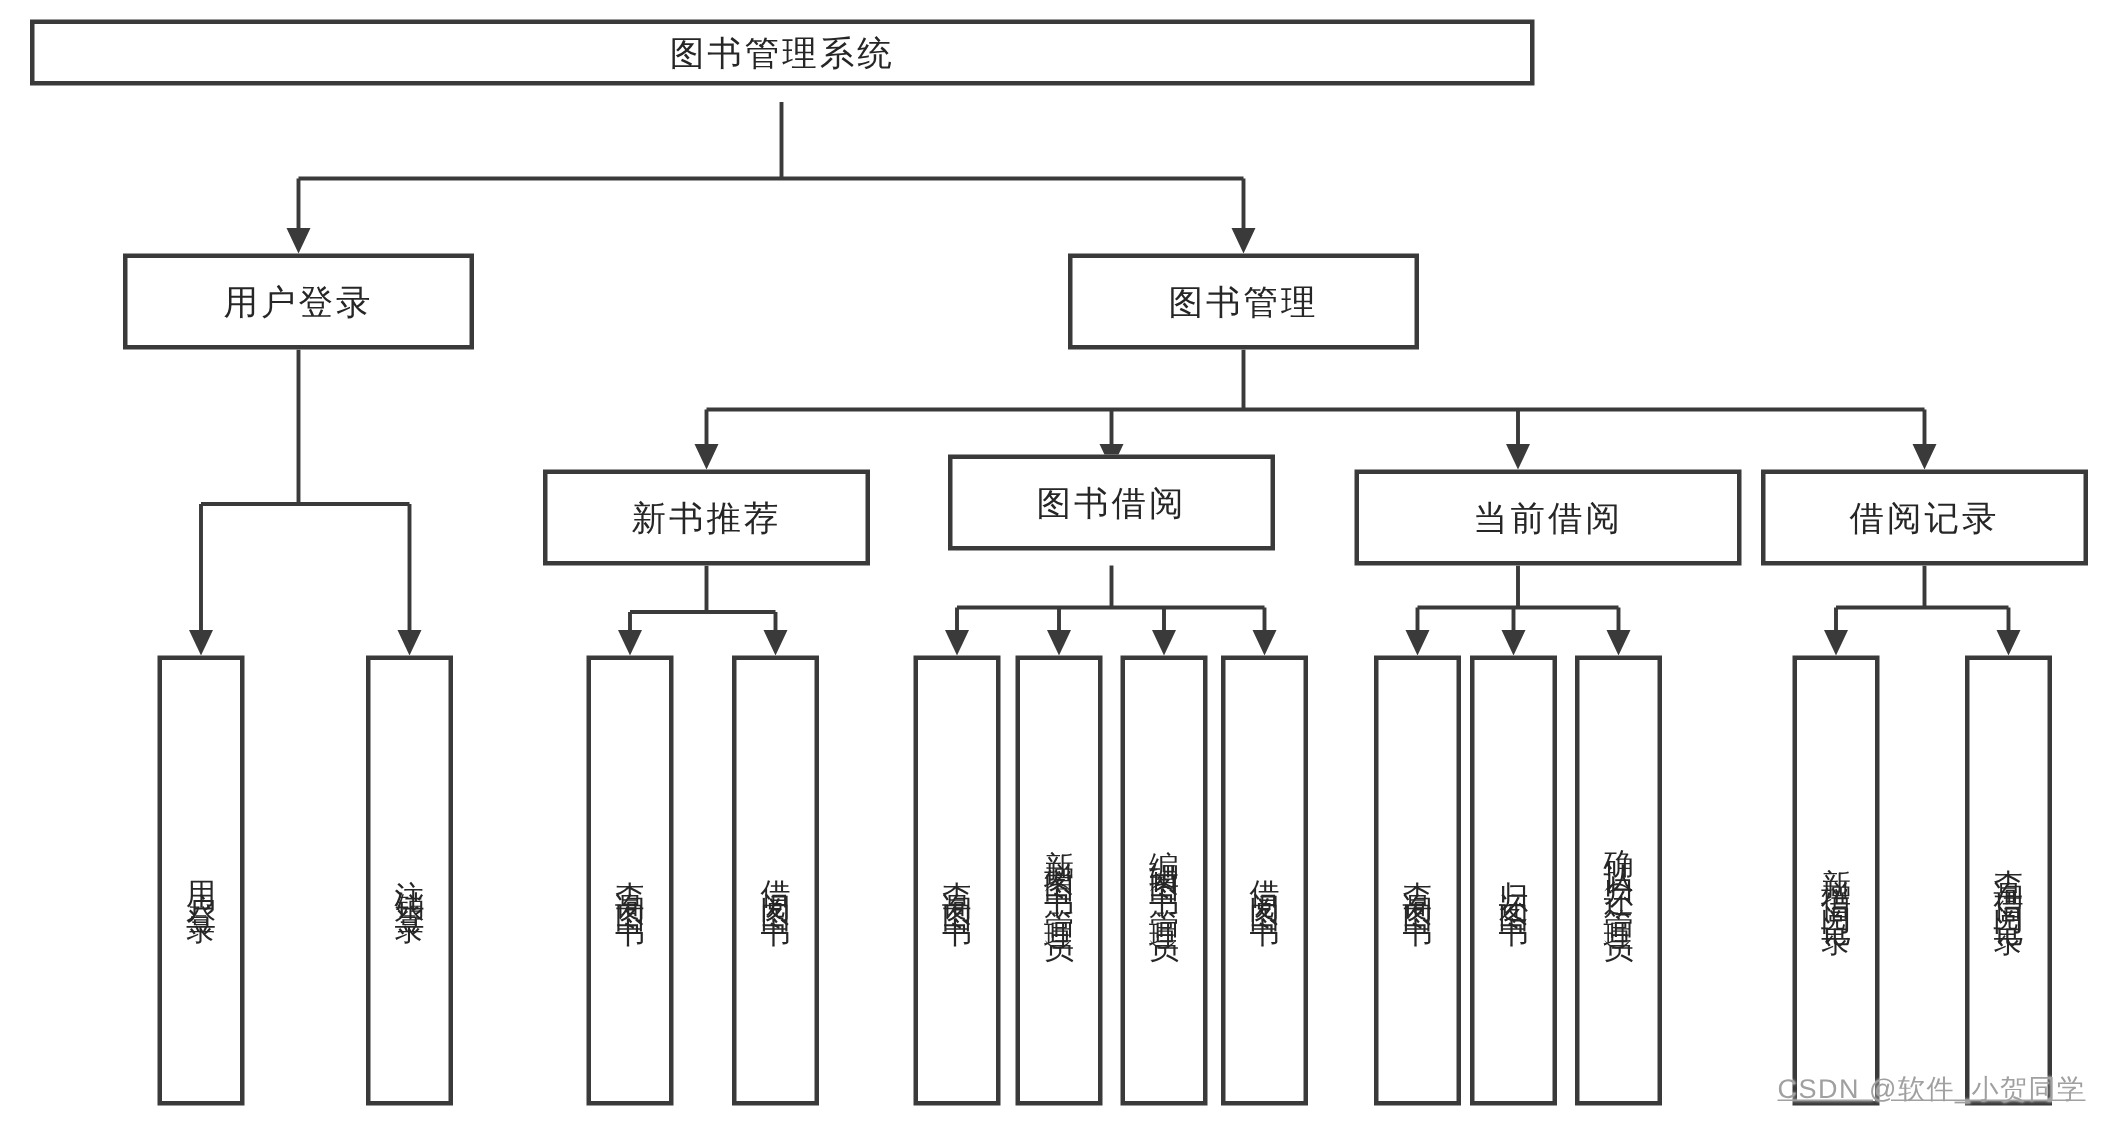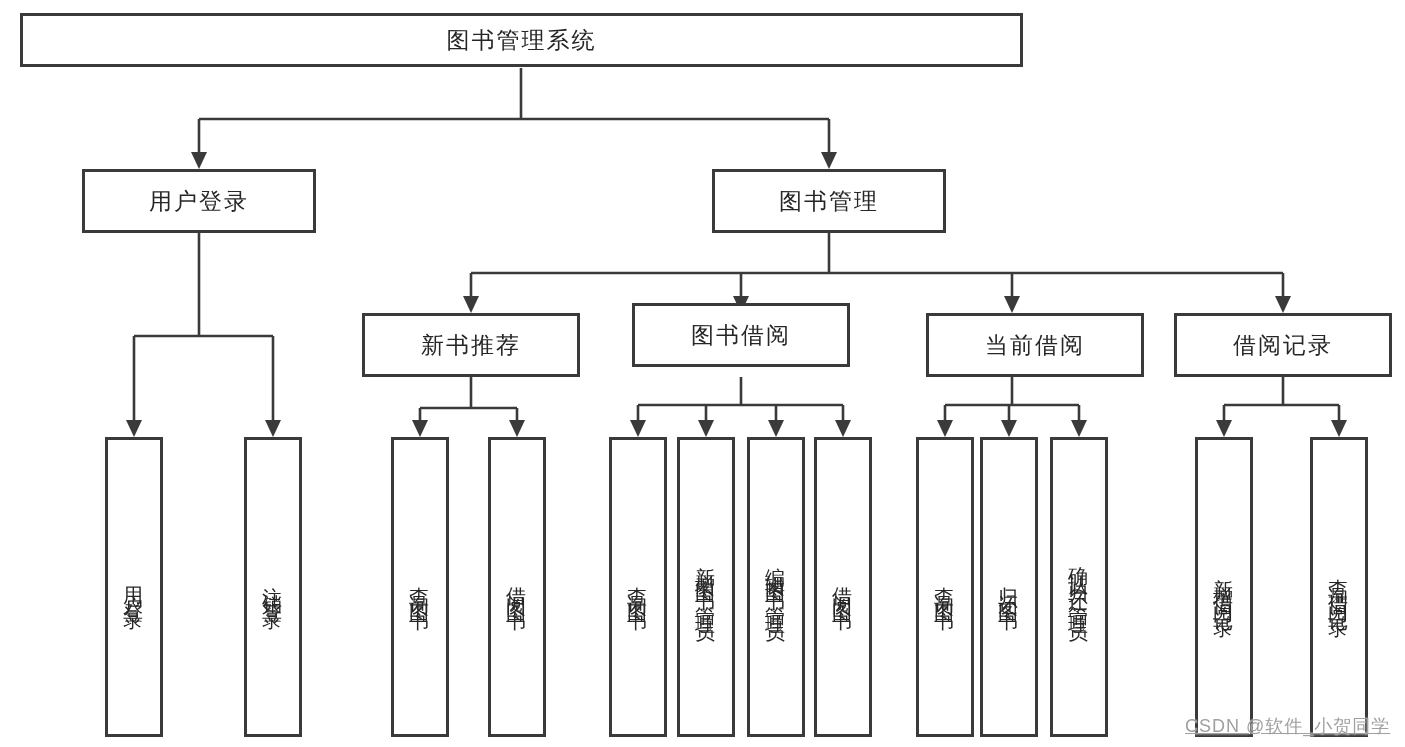--- a/index.html
+++ b/index.html
@@ -105,38 +105,38 @@
       <path d="M768,420 L784,420 L776,437 Z"></path>
       <path d="M835,420 L851,420 L843,437 Z"></path>
       <path d="M937,420 L953,420 L945,437 Z"></path>
       <path d="M1001,420 L1017,420 L1009,437 Z"></path>
       <path d="M1071,420 L1087,420 L1079,437 Z"></path>
       <path d="M1216,420 L1232,420 L1224,437 Z"></path>
       <path d="M1331,420 L1347,420 L1339,437 Z"></path>
     </g>
   </svg>
 
-  <div class="box" style="left:20px; top:13px; width:1003px; height:54px;">
+  <div class="box" style="left:20px; top:13px; width:1003px; height:44px;">
     <span class="h-label">图书管理系统</span>
   </div>
 
   <div class="box lvl" style="left:82px; top:169px; width:234px;">
     <span class="h-label">用户登录</span>
   </div>
   <div class="box lvl" style="left:712px; top:169px; width:234px;">
     <span class="h-label">图书管理</span>
   </div>
 
   <div class="box lvl" style="left:362px; top:313px; width:218px;">
     <span class="h-label">新书推荐</span>
   </div>
   <div class="box lvl" style="left:632px; top:303px; width:218px;">
     <span class="h-label">图书借阅</span>
   </div>
-  <div class="box lvl" style="left:926px; top:313px; width:218px;">
+  <div class="box lvl" style="left:903px; top:313px; width:258px;">
     <span class="h-label">当前借阅</span>
   </div>
   <div class="box lvl" style="left:1174px; top:313px; width:218px;">
     <span class="h-label">借阅记录</span>
   </div>
 
   <div class="box leaf" style="left:105px;">
     <span class="v-label">用户登录</span>
   </div>
   <div class="box leaf" style="left:244px;">

